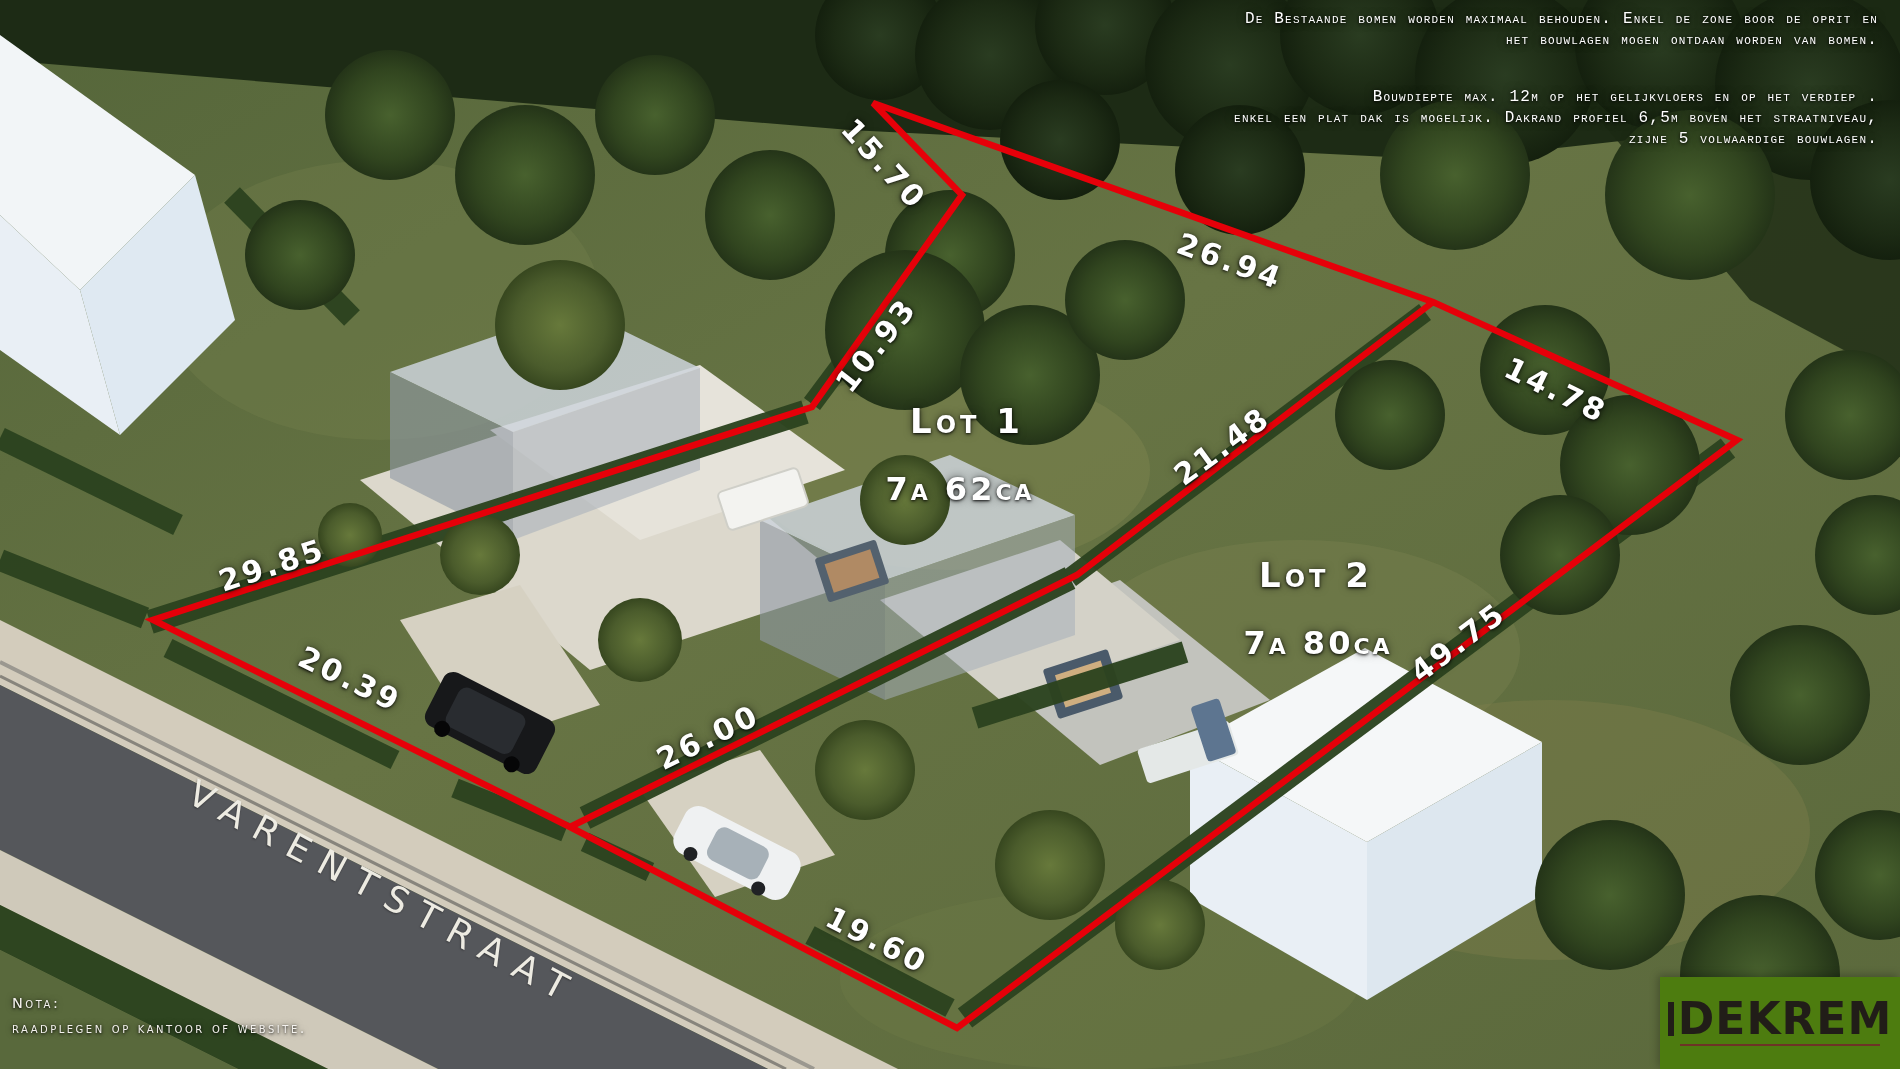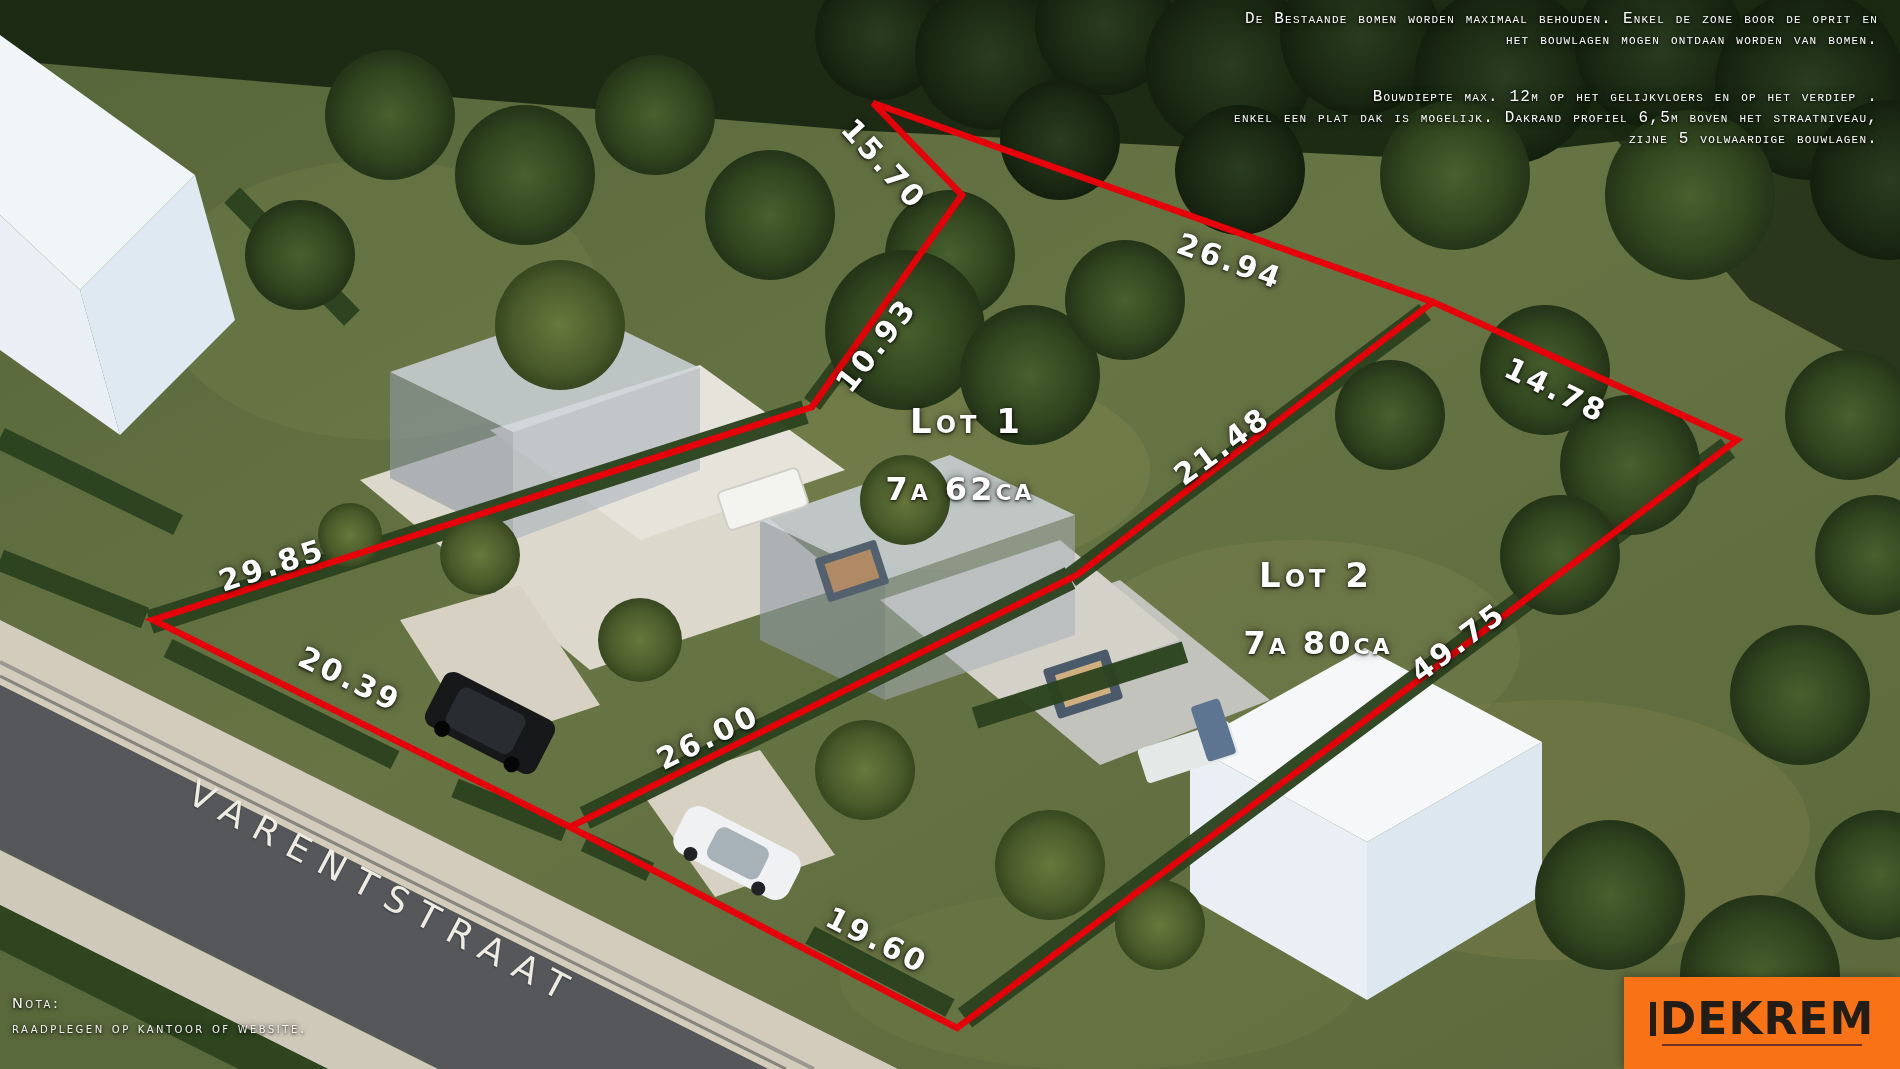--- a/index.html
+++ b/index.html
@@ -14,21 +14,21 @@
   .street{font-size:36px;font-weight:500;letter-spacing:13px;color:#edebe2;
           text-shadow:0 1px 2px rgba(0,0,0,.4);}
   .topright{position:absolute;top:9px;right:22px;text-align:right;color:#fff;
             font-size:16px;font-variant:small-caps;letter-spacing:1.2px;line-height:21px;
             text-shadow:0 1px 3px rgba(0,0,0,.9),0 0 8px rgba(0,0,0,.6);font-family:Liberation Mono, monospace;}
   .topright .para2{margin-top:36px;}
   .nota{position:absolute;left:12px;top:993px;color:#f4f2ee;font-size:14.5px;
         font-variant:small-caps;letter-spacing:2.5px;line-height:20px;
         text-shadow:0 1px 3px rgba(0,0,0,.9),0 0 6px rgba(0,0,0,.6);}
   .nota .title{margin-bottom:5px;}
-  .logo{position:absolute;right:0;bottom:0;width:276px;height:92px;background:#f97316;
+  .logo{position:absolute;right:0;bottom:0;width:240px;height:92px;background:#4d7c0f;
         display:flex;flex-direction:column;align-items:center;justify-content:center;
         box-shadow:-2px -2px 8px rgba(0,0,0,.25);}
   .brandrow{display:flex;align-items:center;}
   .brandbar{width:6px;height:34px;background:#211d18;margin-right:4px;}
   .brand{font-size:44px;font-weight:bold;color:#211d18;letter-spacing:1px;line-height:44px;}
   .logorule{width:200px;height:2px;background:#6d3326;margin:3px 0 4px 0;}
   .tagline{font-size:18px;font-weight:600;color:#2a2521;letter-spacing:1px;}
 </style>
 </head>
 <body>

